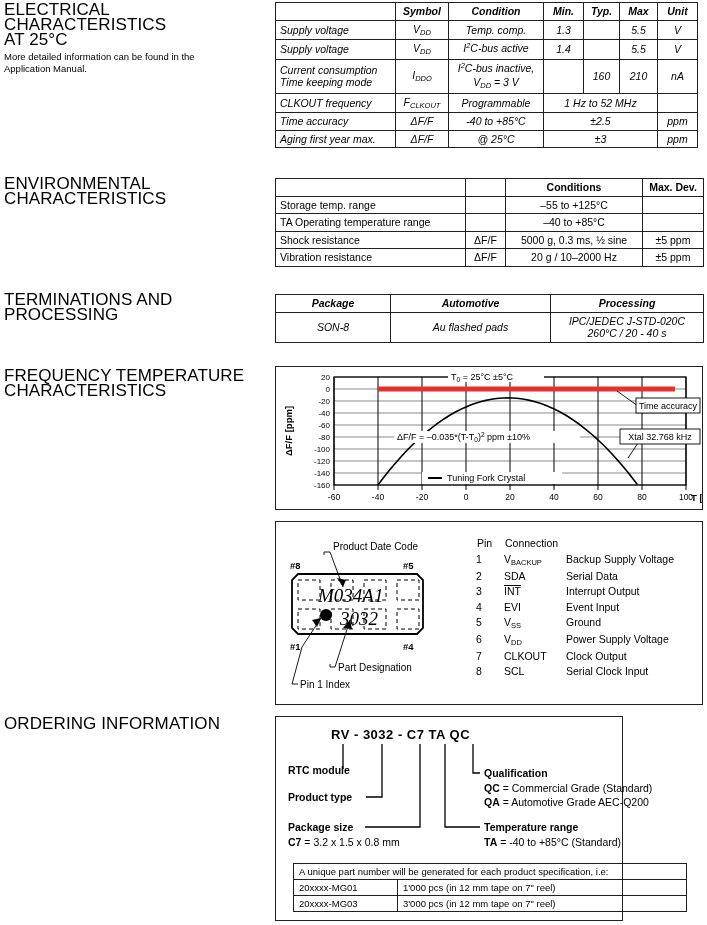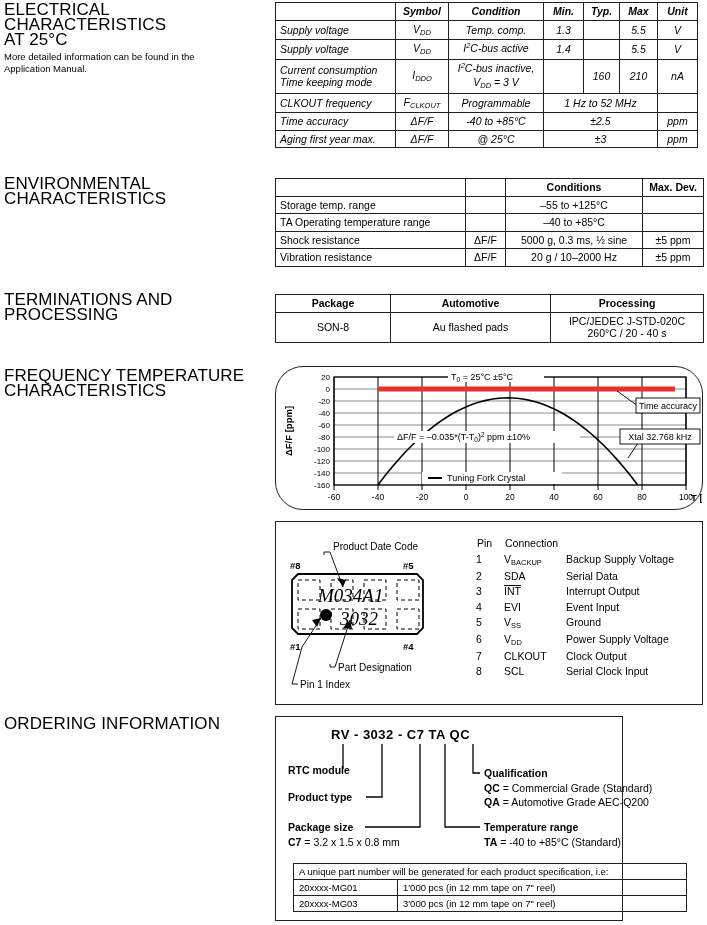--- a/index.html
+++ b/index.html
@@ -228,21 +228,21 @@
       </tr>
     </tbody>
       </table>
   </div>
 
   <div class="abs" style="left:4px; top:292px; width:265px;">
     <div class="sec-head">TERMINATIONS AND</div>
     <div class="sec-head">PROCESSING</div>
   </div>
 
-  <div class="abs" style="left:275px; top:294px; width:428px;">
+  <div class="abs" style="left:275px; top:294px; width:428px;font-style:italic;">
     <table class="dt">
       <colgroup>
           <col style="width:115px">
           <col style="width:160px">
           <col style="width:153px">
         </colgroup>
       <tbody>
           <tr>
         <th>Package</th>
         <th>Automotive</th>
@@ -258,21 +258,21 @@
       </tr>
     </tbody>
       </table>
   </div>
 
   <div class="abs" style="left:4px; top:368px; width:265px;">
     <div class="sec-head">FREQUENCY TEMPERATURE</div>
     <div class="sec-head">CHARACTERISTICS</div>
   </div>
 
-  <div class="panel" style="left:275px; top:366px; width:428px; height:144px;border-radius:28px;">
+  <div class="panel" style="left:275px; top:366px; width:428px; height:144px;">
     <svg width="426" height="142" viewBox="0 0 426 142">
 
       <g stroke="#8b8b8b" stroke-width="1">
         <line x1="58" y1="10" x2="410" y2="10"></line>
         <line x1="58" y1="22" x2="410" y2="22"></line>
         <line x1="58" y1="34" x2="410" y2="34"></line>
         <line x1="58" y1="46" x2="410" y2="46"></line>
         <line x1="58" y1="58" x2="410" y2="58"></line>
         <line x1="58" y1="70" x2="410" y2="70"></line>
         <line x1="58" y1="82" x2="410" y2="82"></line>

